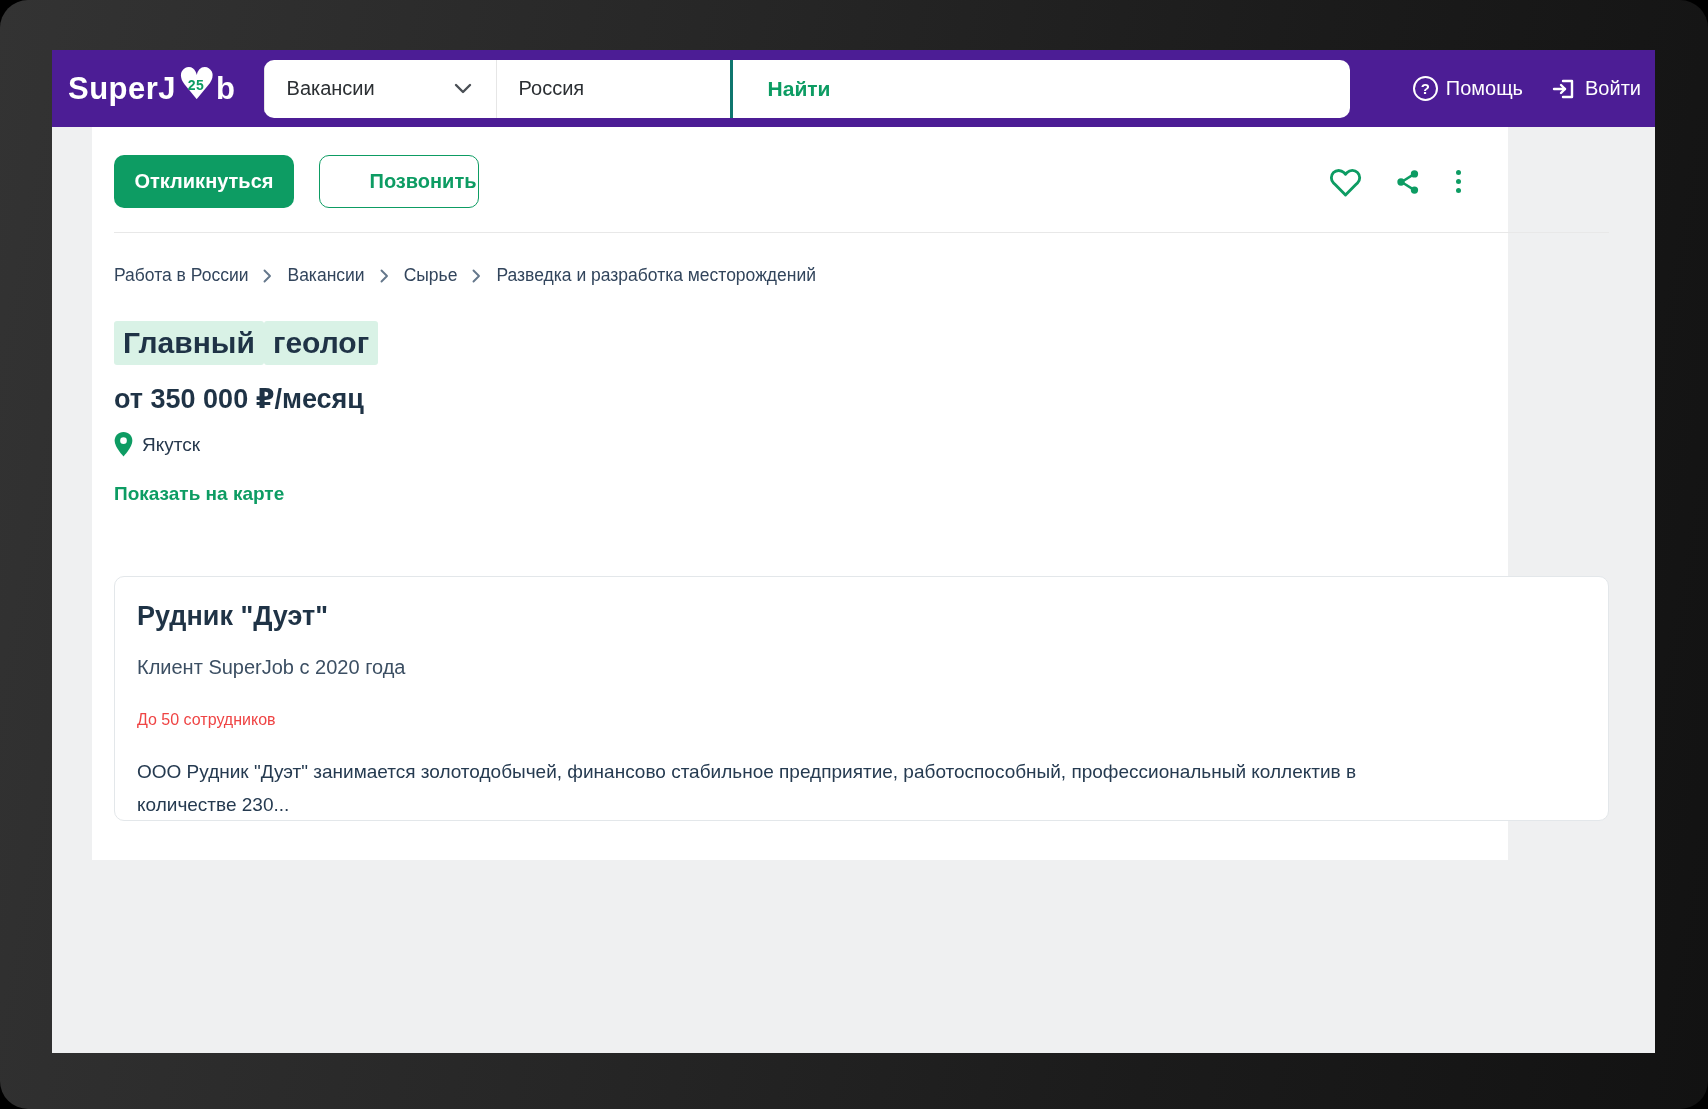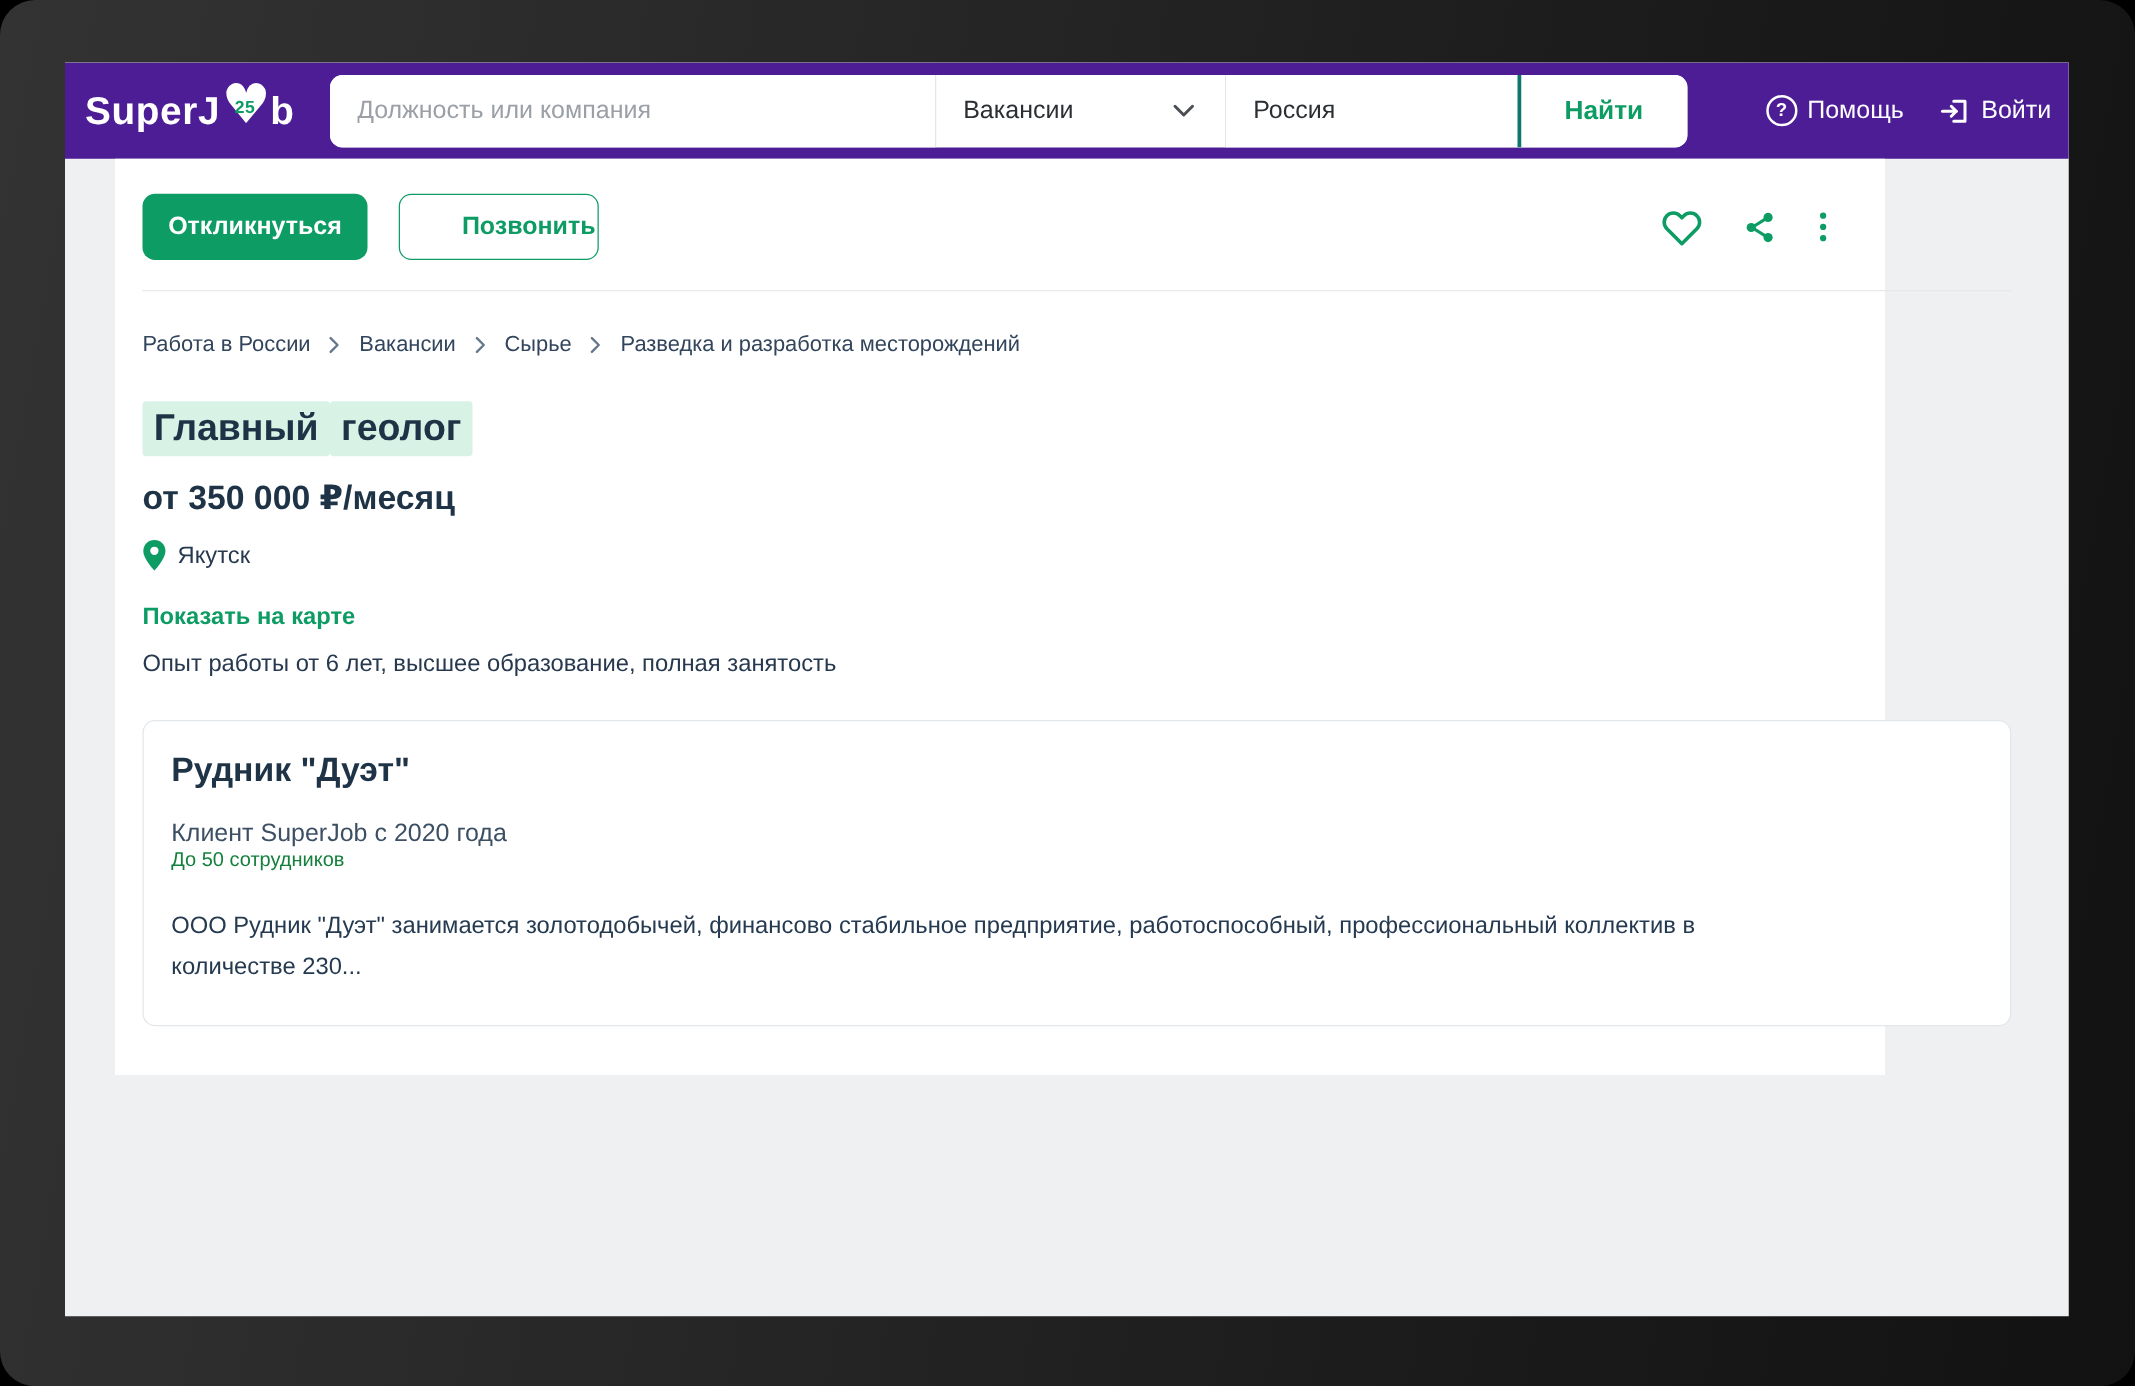--- a/index.html
+++ b/index.html
@@ -86,42 +86,41 @@
   .map-link { position:absolute; left:22px; top:356px; font-size:19px; font-weight:600;
     color:#0d9c63; text-decoration:none; cursor:pointer; }
 
   .conditions { position:absolute; left:22px; top:394px; font-size:19px; color:#27394e; }
 
   .company-card { position:absolute; left:22px; top:449px; width:1495px; height:245px;
     background:#fff; border:1px solid #e3e7ea; border-radius:10px;
     padding:22px 22px 0 22px; cursor:pointer; }
   .company-name { font-size:27px; font-weight:bold; color:#1f3346; line-height:34px; }
   .company-meta1 { margin-top:23px; font-size:20px; color:#3c4f63; }
-  .company-meta2 { margin-top:1px; font-size:16px; color:#15803d; }
+  .company-meta2 { margin-top:32px; font-size:16px; color:#ef4444; }
   .company-desc { margin-top:26px; font-size:19px; line-height:33px; color:#253a50;
     max-width:1300px; }
 </style>
 </head>
 <body>
 
 <div class="frame">
   <div class="page">
 
     <header class="topbar">
       <div class="logo">
         <span>SuperJ</span>
         <span class="logo-heart">
           <span class="heart-glyph">♥</span>
           <span class="heart-num">25</span>
         </span>
         <span>b</span>
       </div>
 
       <div class="searchbar">
-        <input class="search-input" type="text" placeholder="Должность или компания" style="">
         <div class="sb-divider"></div>
         <div class="sb-select">
           <span>Вакансии</span>
           <svg width="18" height="11" viewBox="0 0 18 11">
             <polyline points="2,2 9,9 16,2" fill="none" stroke="#4a4f55" stroke-width="2.4" stroke-linecap="round" stroke-linejoin="round"></polyline>
           </svg>
         </div>
         <div class="sb-divider"></div>
         <input class="region-input" type="text" value="Россия" style="">
         <button class="find-btn">Найти</button>
@@ -206,21 +205,20 @@
       <div class="location">
         <svg width="19" height="25" viewBox="0 0 18 24">
           <path d="M9 0C4.1 0 0.5 3.7 0.5 8.5 0.5 14.7 9 23.5 9 23.5s8.5-8.8 8.5-15C17.5 3.7 13.9 0 9 0z" fill="#0d9c63"></path>
           <circle cx="9" cy="8.3" r="3.2" fill="#fff"></circle>
         </svg>
         <span>Якутск</span>
       </div>
 
       <a class="map-link">Показать на карте</a>
 
-      <div class="conditions">Опыт работы от 6 лет, высшее образование, полная занятость</div>
 
       <section class="company-card">
         <h2 class="company-name">Рудник "Дуэт"</h2>
         <div class="company-meta1">Клиент SuperJob с 2020 года</div>
         <div class="company-meta2">До 50 сотрудников</div>
         <p class="company-desc">ООО Рудник "Дуэт" занимается золотодобычей, финансово стабильное предприятие, работоспособный, профессиональный коллектив в количестве 230...</p>
       </section>
 
     </main>
   </div>

